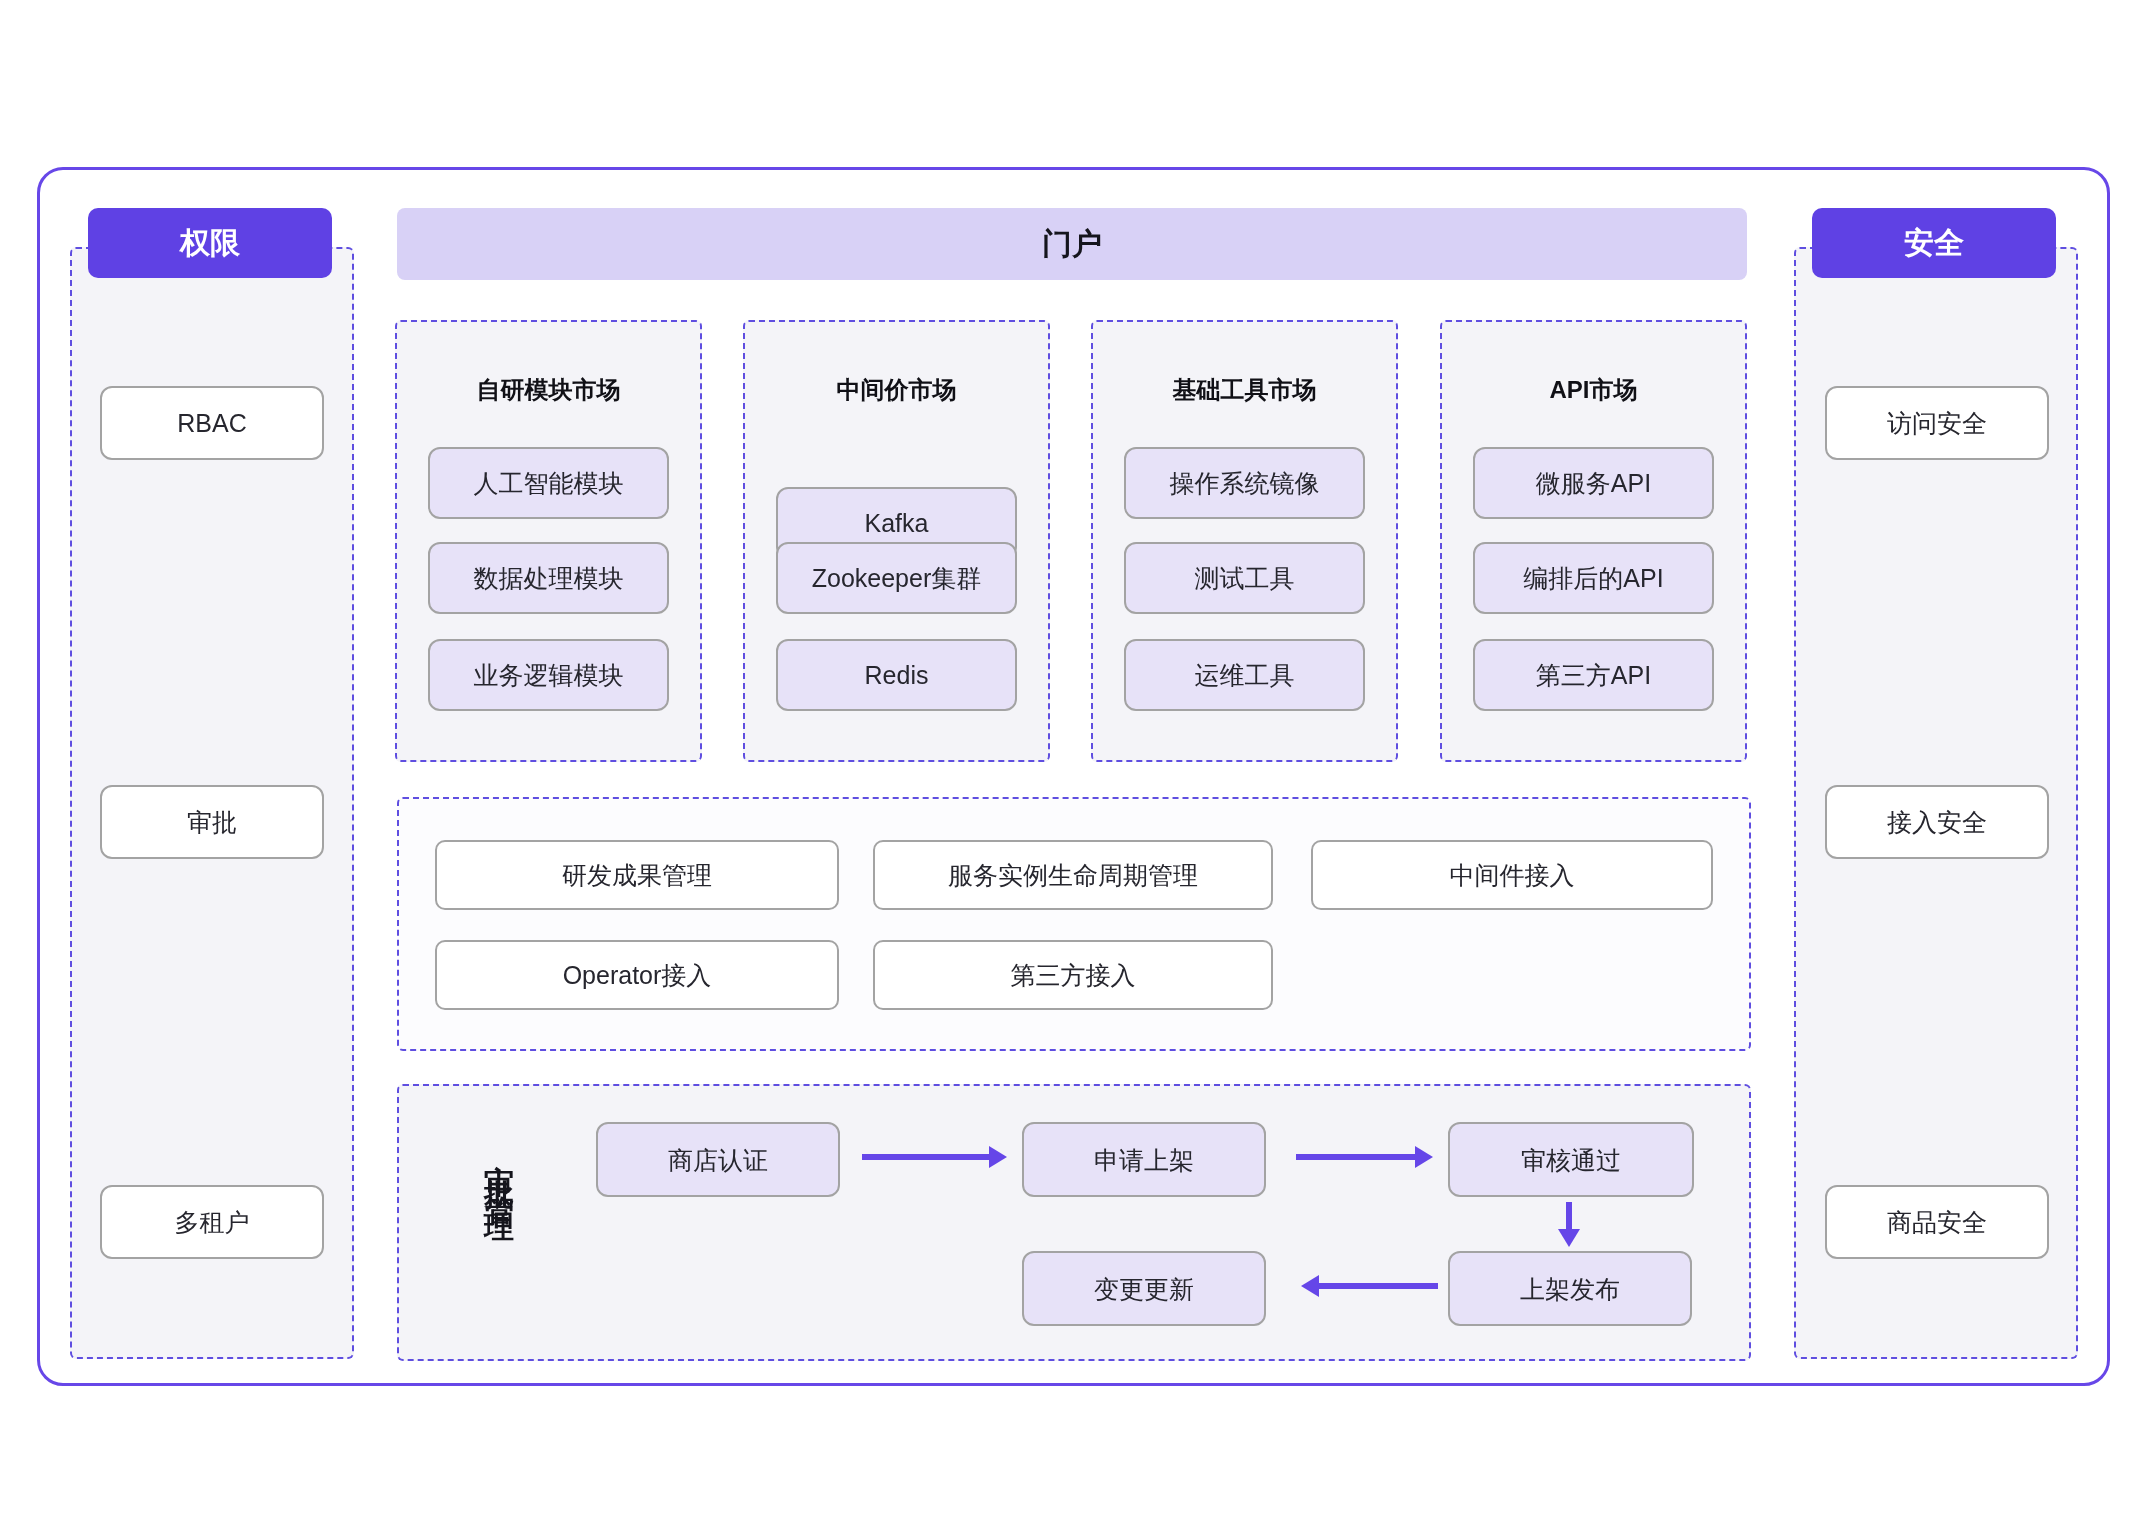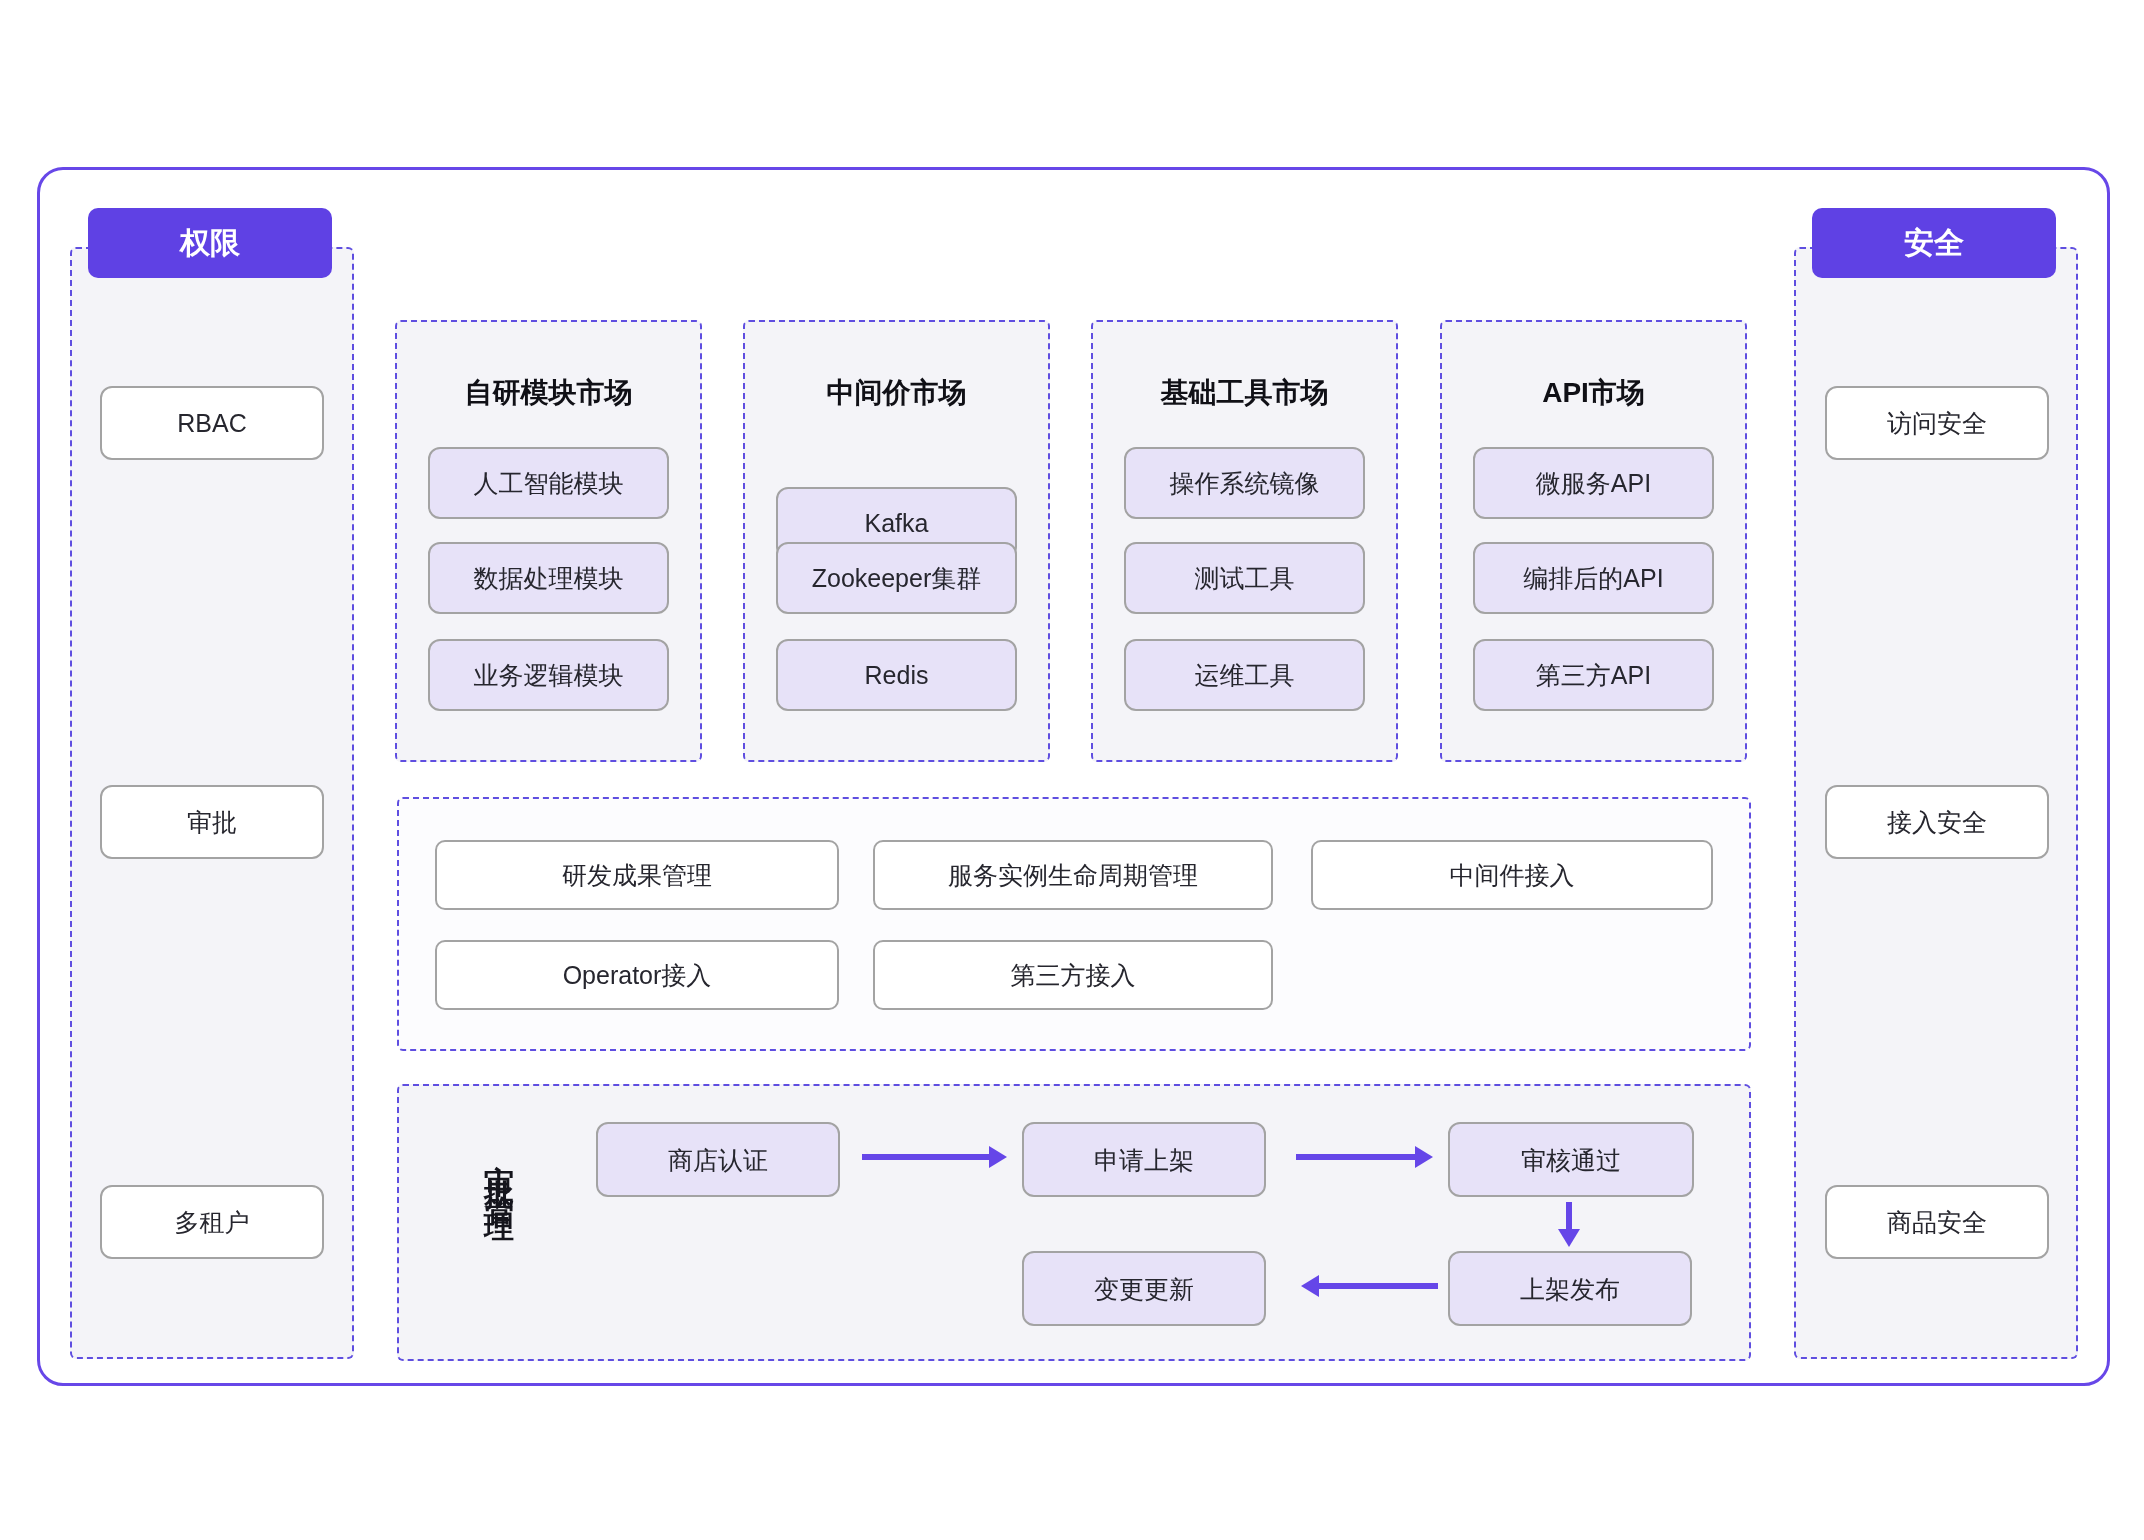--- a/index.html
+++ b/index.html
@@ -28,21 +28,21 @@
   .node{
     position:absolute;display:flex;align-items:center;justify-content:center;
     border:2px solid #a3a3a3;border-radius:12px;font-size:25px;color:#26262e;
     text-align:center;line-height:1.2;
   }
   .node.white{background:#ffffff;}
   .node.lav{background:#e7e2f8;}
   .node.mgmt{border-radius:10px;background:#ffffff;}
   .col-title{
     position:absolute;left:0;right:0;top:52px;text-align:center;
-    font-weight:bold;font-size:28px;color:#101016;
+    font-weight:bold;font-size:24px;color:#101016;
   }
   .vlabel{
     position:absolute;writing-mode:vertical-rl;text-orientation:upright;
     font-weight:bold;font-size:30px;letter-spacing:16px;color:#15151d;
   }
   
   .arrow{position:absolute;background:#6546e8;}
   .arrow.h{height:6px;}
   .arrow.v{width:6px;}
   .arrow.right::after{
@@ -70,20 +70,21 @@
   <div class="node white" style="left:100px;top:386px;width:220px;height:70px;">RBAC</div>
   <div class="node white" style="left:100px;top:785px;width:220px;height:70px;">审批</div>
   <div class="node white" style="left:100px;top:1185px;width:220px;height:70px;">多租户</div>
 
   <div class="dashed-panel" style="left:1794px;top:247px;width:280px;height:1108px;"></div>
   <div class="pill-header" style="left:1812px;top:208px;width:244px;height:70px;">安全</div>
   <div class="node white" style="left:1825px;top:386px;width:220px;height:70px;">访问安全</div>
   <div class="node white" style="left:1825px;top:785px;width:220px;height:70px;">接入安全</div>
   <div class="node white" style="left:1825px;top:1185px;width:220px;height:70px;">商品安全</div>
 
+  <div class="portal-bar">门户</div>
 
   <div class="dashed-panel" style="left:395px;top:320px;width:303px;height:438px;">
     <div class="col-title">自研模块市场</div>
     <div class="node lav" style="left:31px;top:125px;width:237px;height:68px;">人工智能模块</div>
     <div class="node lav" style="left:31px;top:220px;width:237px;height:68px;">数据处理模块</div>
     <div class="node lav" style="left:31px;top:317px;width:237px;height:68px;">业务逻辑模块</div>
   </div>
 
   <div class="dashed-panel" style="left:743px;top:320px;width:303px;height:438px;">
     <div class="col-title">中间价市场</div>

